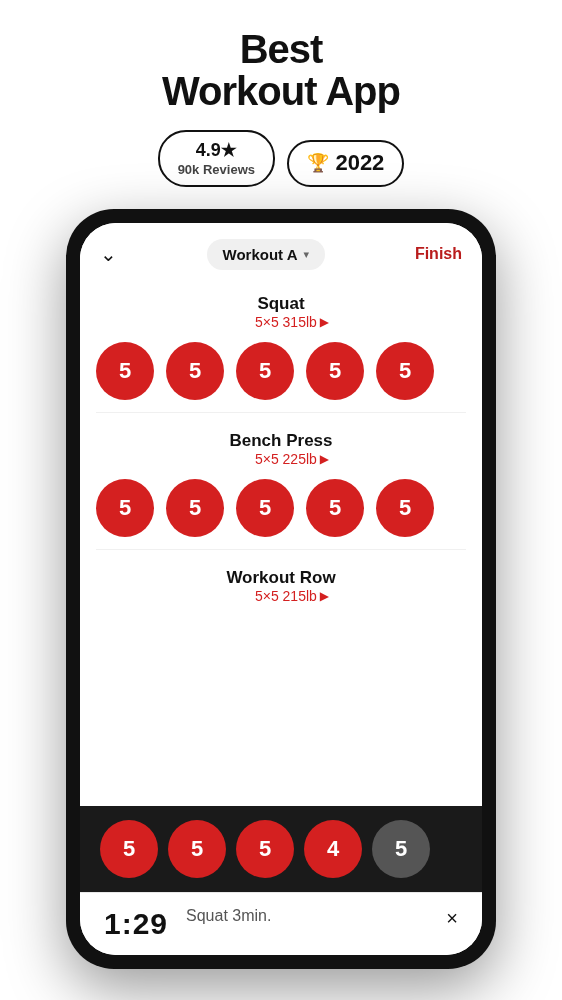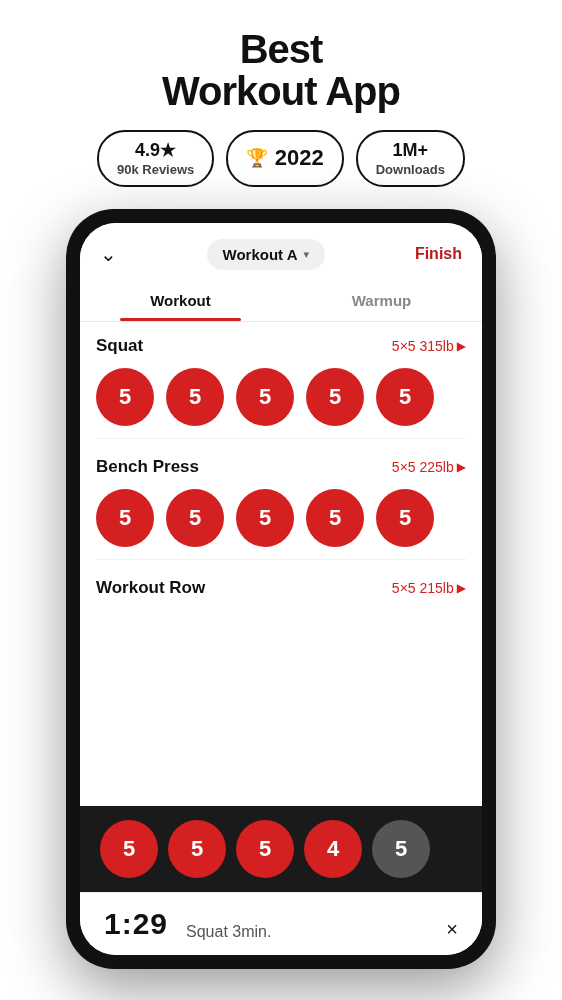--- a/index.html
+++ b/index.html
@@ -26,20 +26,21 @@
       line-height: 1.05;
       letter-spacing: -1px;
     }
 
     
     .badges {
       display: flex;
       gap: 12px;
       justify-content: center;
       margin: 0 0 22px;
+      align-items: flex-end;
     }
     .badge {
       border: 2px solid #111;
       border-radius: 28px;
       padding: 8px 18px;
       display: flex;
       flex-direction: column;
       align-items: center;
       justify-content: center;
       min-width: 90px;
@@ -162,20 +163,21 @@
     }
 
     .exercise-section {
       padding: 14px 0 8px;
     }
     .exercise-header {
       display: flex;
       justify-content: space-between;
       align-items: center;
       margin-bottom: 12px;
+      flex-direction: column;
     }
     .exercise-name {
       font-size: 17px;
       font-weight: 600;
       color: #111;
     }
     .exercise-info {
       font-size: 14px;
       color: #d42020;
       font-weight: 500;
@@ -231,21 +233,21 @@
     }
     .bottom-set-circle.grey {
       background: #555;
     }
 
     
     .rest-timer {
       background: #fff;
       padding: 14px 24px;
       display: flex;
-      align-items: flex-end;
+      align-items: flex-start;
       gap: 18px;
       border-top: 1px solid #e8e8e8;
     }
     .timer-display {
       font-size: 30px;
       font-weight: 800;
       color: #111;
       letter-spacing: 1px;
     }
     .timer-label {
@@ -276,46 +278,34 @@
 
 <div class="badges">
   <div class="badge">
     <span class="badge-main">4.9★</span>
     <span class="badge-sub">90k Reviews</span>
   </div>
   <div class="badge badge-trophy">
     <span style="font-size:18px;">🏆</span>
     <span class="badge-main">2022</span>
   </div>
-  <div class="badge">
-    <span class="badge-main">1M+</span>
-    <span class="badge-sub">Downloads</span>
-  </div>
 </div>
 
 <div class="phone-shell">
   <div class="phone-screen">
 
     <div class="app-header">
       <span class="chevron-down">⌄</span>
       <div class="workout-selector">
         <span class="workout-selector-label">Workout A</span>
         <span class="selector-arrow">▾</span>
       </div>
       <span class="finish-btn">Finish</span>
     </div>
 
-    <div class="tabs">
-      <div class="tab active">
-        <span>Workout</span>
-      </div>
-      <div class="tab">
-        <span>Warmup</span>
-      </div>
-    </div>
 
     <div class="exercise-list">
 
       <div class="exercise-section">
         <div class="exercise-header">
           <span class="exercise-name">Squat</span>
           <span class="exercise-info">
             <span>5×5 315lb</span>
             <span class="arrow">▶</span>
           </span>

